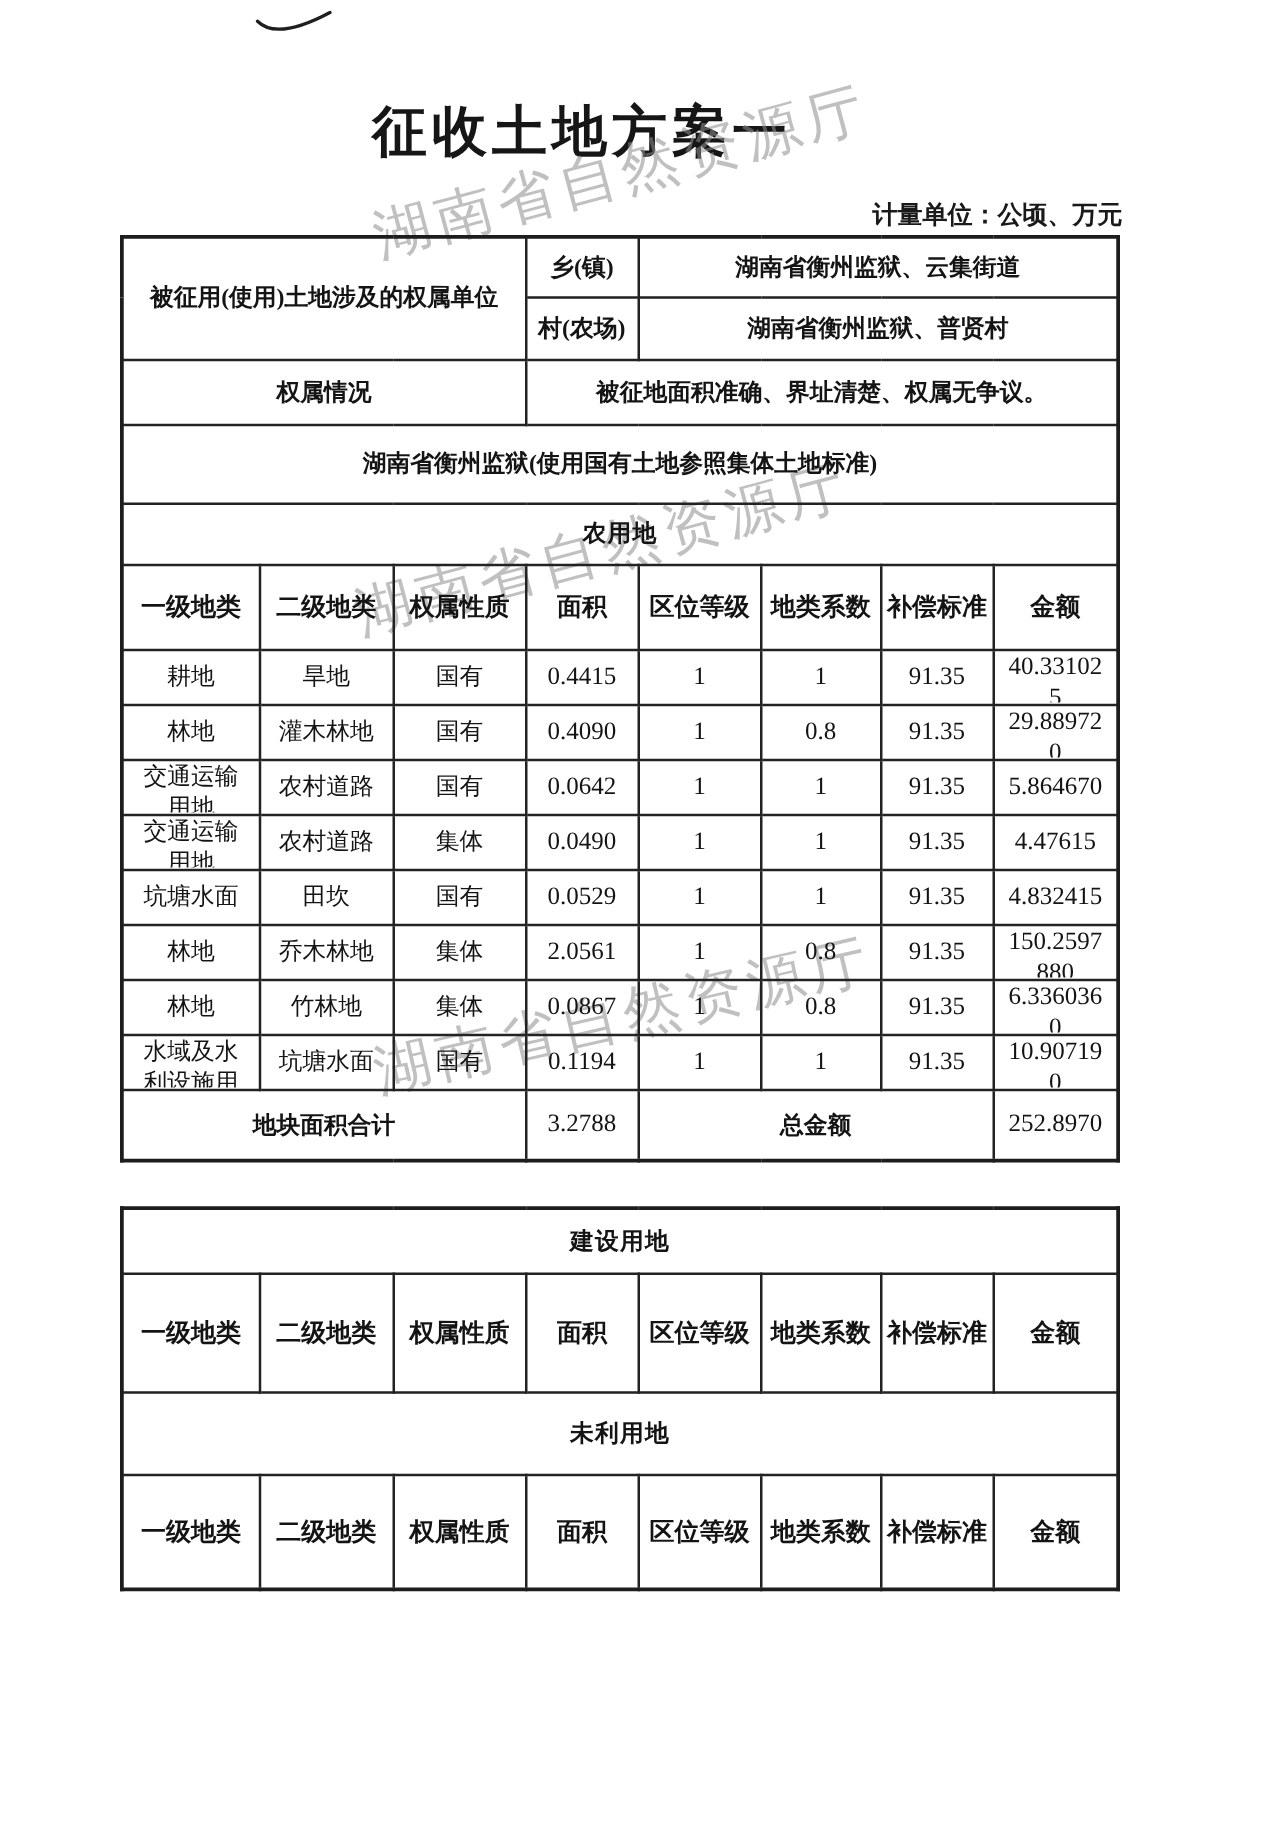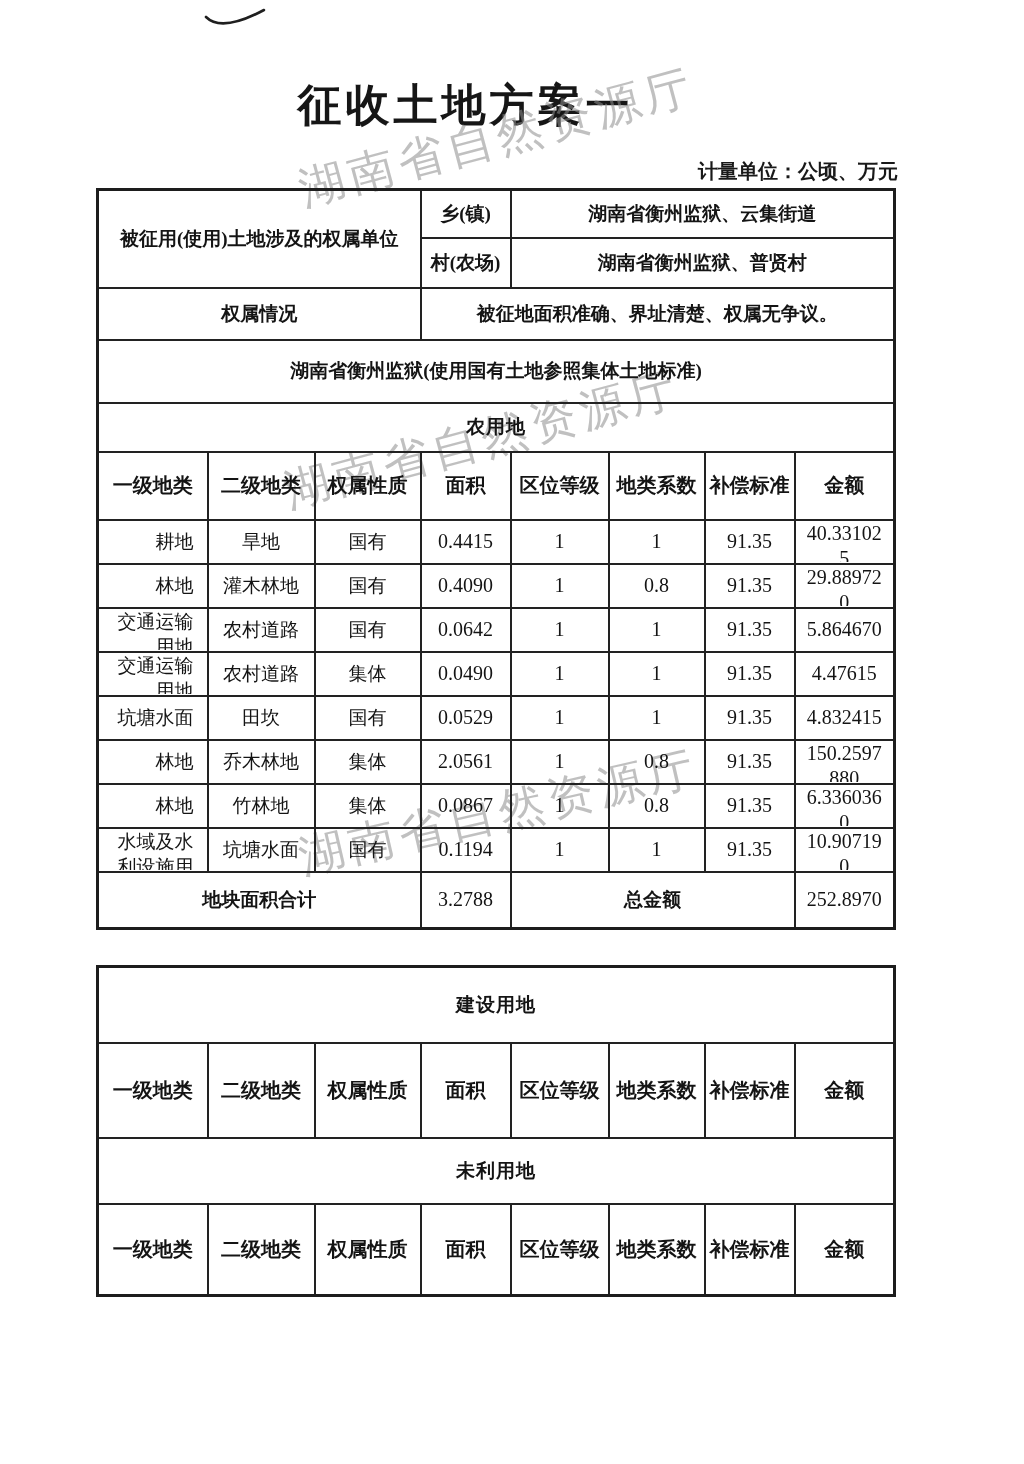--- a/index.html
+++ b/index.html
@@ -30,21 +30,21 @@
   .doc-table td{
     border:2px solid #222;text-align:center;vertical-align:middle;
     font-size:19px;padding:0;color:#141414;
   }
   .lbl{font-weight:700;font-size:20px;}
   .val{font-weight:700;font-size:20px;}
   .hdr td{font-weight:700;font-size:20px;font-family:Liberation Mono, monospace;}
   .lh26{line-height:27px;padding:0 8px;}
   .c44{height:41px;line-height:41px;overflow:hidden;}
   .c44.wr{line-height:25px;}
-  td.fc .c44{padding:0 13px;text-align:right;}
+  td.fc .c44{padding:0 13px;}
   td.amt .c44{padding:0 9px;word-break:break-all;font-size:20px;}
   td.num{font-size:20px;}
   .sect{font-weight:700;font-size:21px;letter-spacing:1px;}
 </style>
 </head>
 <body>
 
 <svg class="stroke-mark" width="72" height="28" viewBox="0 0 72 28">
   <path d="M6,13 C16,23 34,22 64,6" fill="none" stroke="#1f1f1f" stroke-width="2.6" stroke-linecap="round"></path>
 </svg>
@@ -323,21 +323,21 @@
     <col style="width:110px">
       <col style="width:107px">
       <col style="width:106px">
       <col style="width:90px">
     <col style="width:98px">
       <col style="width:96px">
       <col style="width:90px">
       <col style="width:100px">
   </colgroup>
   <tbody>
-      <tr style="height:76px">
+      <tr style="height:52px">
     <td colspan="8" class="sect">建设用地</td>
   </tr>
   <tr class="hdr" style="height:95px">
     <td>一级地类</td>
     <td>二级地类</td>
     <td>权属性质</td>
     <td>面积</td>
     <td>区位等级</td>
     <td>地类系数</td>
     <td>补偿标准</td>

